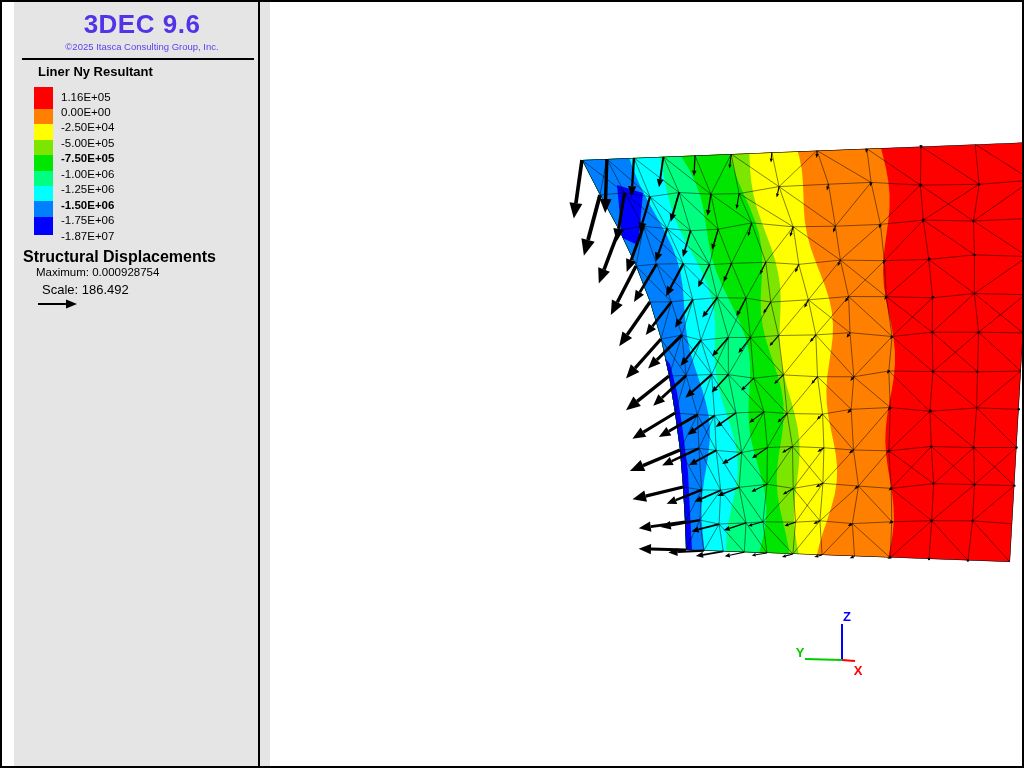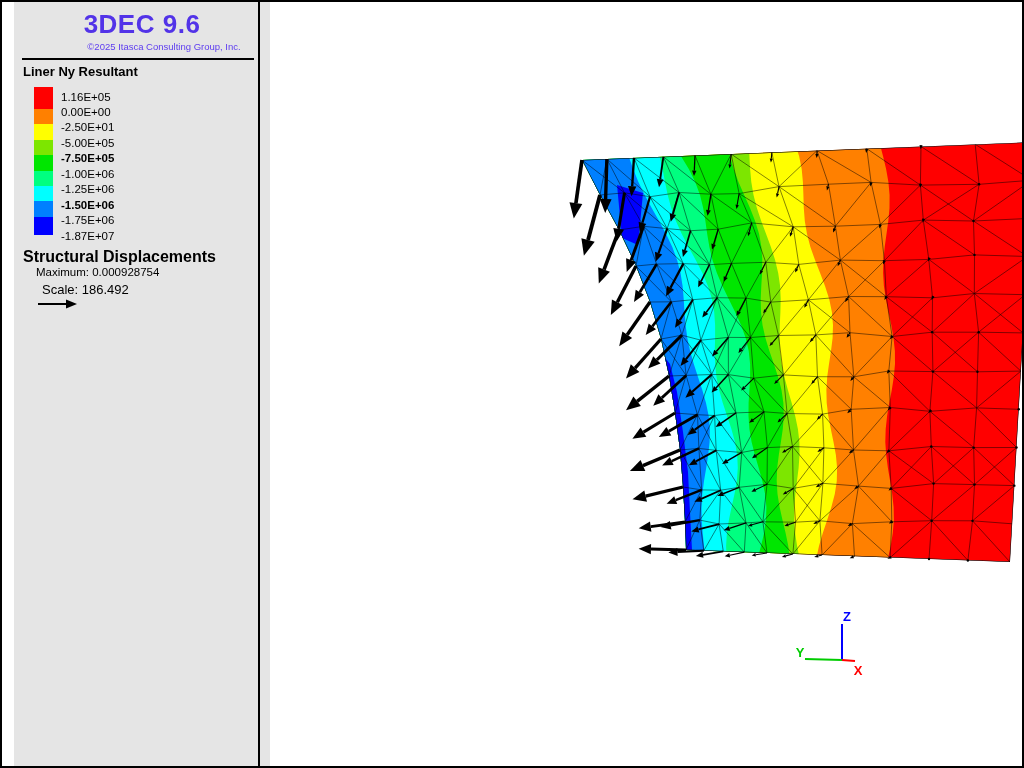--- a/index.html
+++ b/index.html
@@ -8,21 +8,21 @@
     border:2px solid #000;background:#fff;overflow:hidden;
     font-family:"Liberation Sans",sans-serif;
   }
   .plot-svg{position:absolute;left:0;top:0;z-index:1;}
   .sidebar{position:absolute;left:0;top:0;width:256px;height:100%;background:#e5e5e5;z-index:2;margin-left:12px;}
   .vsep{position:absolute;left:256px;top:0;width:2px;height:100%;background:#000;z-index:3;}
   .app-title{position:absolute;left:0;top:7px;width:100%;text-align:center;
     font-size:26px;font-weight:bold;letter-spacing:0.5px;}
   .copyright{position:absolute;left:0;top:39px;width:100%;text-align:center;font-size:9.5px;}
   .hrule{position:absolute;left:8px;top:56px;width:232px;height:2px;background:#000;}
-  .legend-title{position:absolute;left:9px;top:62px;font-size:13px;font-weight:bold;color:#000;}
+  .legend-title{position:absolute;left:24px;top:62px;font-size:13px;font-weight:bold;color:#000;}
   .legend-swatch{position:absolute;left:20px;width:19px;}
   .legend-label{position:absolute;left:47px;height:15px;font-size:11.5px;color:#000;line-height:15px;}
   .disp-title{position:absolute;left:9px;top:246px;font-size:16px;font-weight:bold;color:#000;}
   .disp-line1{position:absolute;left:22px;top:264px;font-size:11.5px;color:#000;}
   .disp-line2{position:absolute;left:28px;top:280px;font-size:13px;color:#000;}
   .scale-arrow{position:absolute;left:22px;top:294px;}
 </style>
 </head>
 <body>
 
@@ -302,37 +302,37 @@
         <line x1="840" y1="658" x2="803" y2="657" stroke="#00cc00" stroke-width="2"></line>
         <line x1="840" y1="658" x2="853" y2="659" stroke="#ff0000" stroke-width="2"></line>
         <text x="845" y="619" fill="#0000ff" font-size="13" font-weight="bold" font-family="&quot;Liberation Sans&quot;, sans-serif" text-anchor="middle">Z</text>
         <text x="798" y="655" fill="#00cc00" font-size="13" font-weight="bold" font-family="&quot;Liberation Sans&quot;, sans-serif" text-anchor="middle">Y</text>
         <text x="856" y="673" fill="#ff0000" font-size="13" font-weight="bold" font-family="&quot;Liberation Sans&quot;, sans-serif" text-anchor="middle">X</text>
       </g>
     </svg>
 
   <div class="sidebar">
     <div class="app-title" style="color: rgb(82, 51, 232);">3DEC 9.6</div>
-    <div class="copyright" style="color: rgb(93, 60, 240); padding-left: 22px;">©2025 Itasca Consulting Group, Inc.</div>
+    <div class="copyright" style="color: rgb(93, 60, 240);">©2025 Itasca Consulting Group, Inc.</div>
     <div class="hrule"></div>
 
     <div class="legend-title">Liner Ny Resultant</div>
     <div id="legend-rows">
         <div class="legend-swatch" style="top: 85px; height: 22px; background: rgb(255, 0, 0);"></div>
         <div class="legend-swatch" style="top: 107px; height: 15.4px; background: rgb(255, 128, 0);"></div>
         <div class="legend-swatch" style="top: 122.4px; height: 15.4px; background: rgb(255, 255, 0);"></div>
         <div class="legend-swatch" style="top: 137.8px; height: 15.4px; background: rgb(125, 230, 0);"></div>
         <div class="legend-swatch" style="top: 153.2px; height: 15.4px; background: rgb(0, 230, 0);"></div>
         <div class="legend-swatch" style="top: 168.6px; height: 15.4px; background: rgb(0, 255, 128);"></div>
         <div class="legend-swatch" style="top: 184px; height: 15.4px; background: rgb(0, 255, 255);"></div>
         <div class="legend-swatch" style="top: 199.4px; height: 15.4px; background: rgb(0, 128, 255);"></div>
         <div class="legend-swatch" style="top: 214.8px; height: 18px; background: rgb(0, 0, 255);"></div>
         <div class="legend-label" style="top: 87.5px;">1.16E+05</div>
         <div class="legend-label" style="top: 102.95px;">0.00E+00</div>
-        <div class="legend-label" style="top: 118.4px;">-2.50E+01</div>
+        <div class="legend-label" style="top: 118.4px;">-2.50E+04</div>
         <div class="legend-label" style="top: 133.85px; text-align: center;">-5.00E+05</div>
         <div class="legend-label" style="top: 149.3px; font-weight: bold;">-7.50E+05</div>
         <div class="legend-label" style="top: 164.75px;">-1.00E+06</div>
         <div class="legend-label" style="top: 180.2px; text-align: right;">-1.25E+06</div>
         <div class="legend-label" style="top: 196px; font-weight: bold;">-1.50E+06</div>
         <div class="legend-label" style="top: 211.1px;">-1.75E+06</div>
         <div class="legend-label" style="top: 226.55px;">-1.87E+07</div>
       </div>
 
     <div class="disp-title">Structural Displacements</div>

